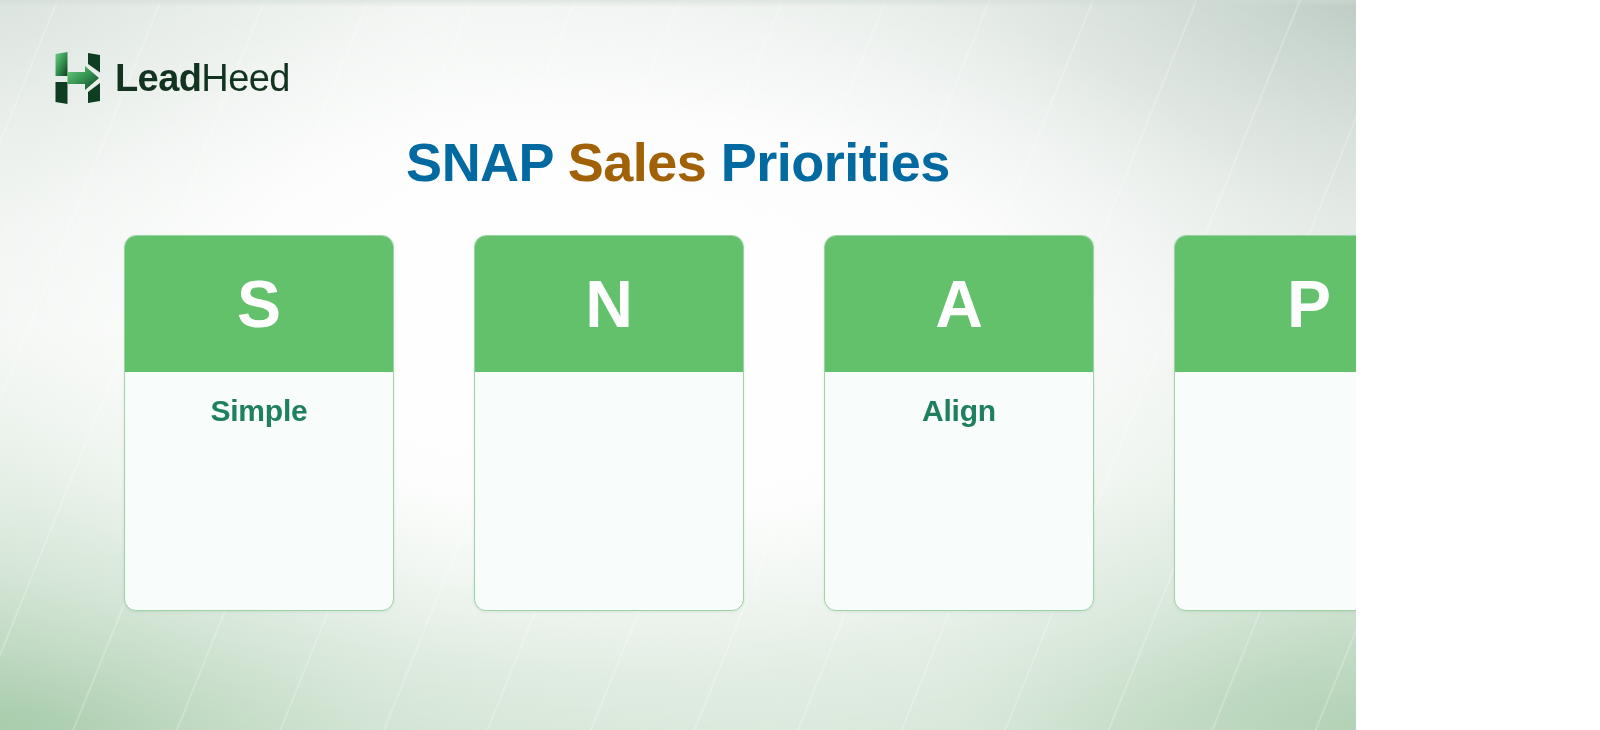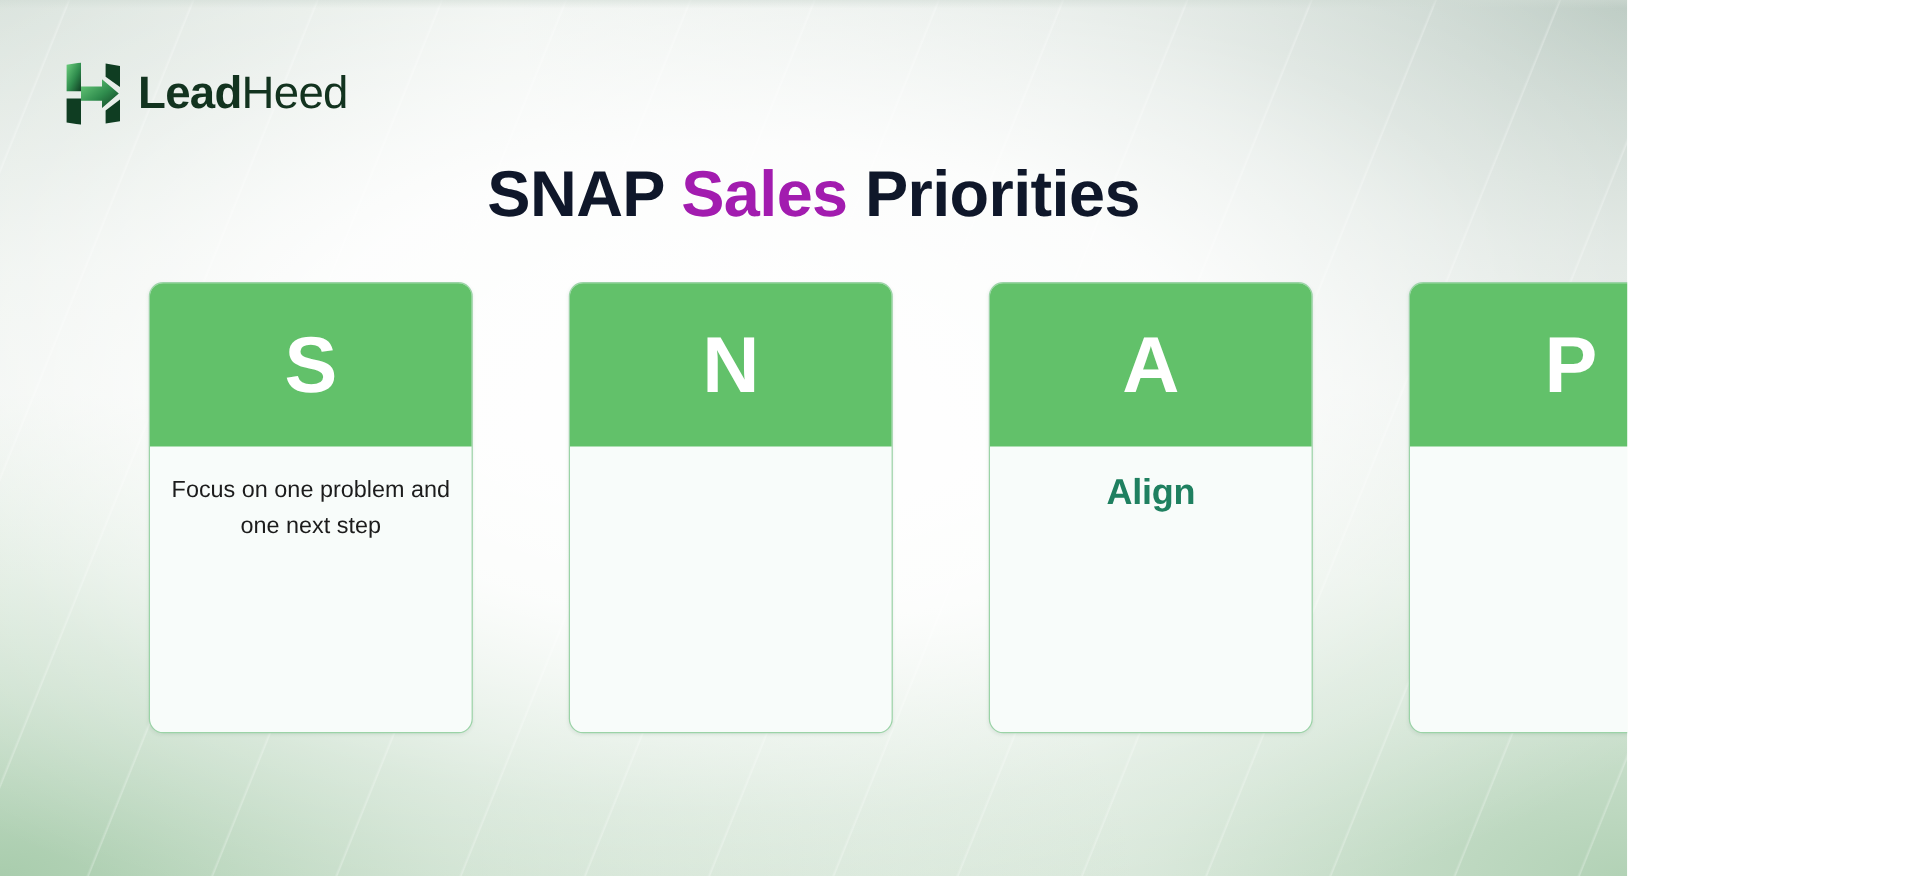--- a/index.html
+++ b/index.html
@@ -87,22 +87,22 @@
     left: 0;
     right: 0;
     top: 98px;
     text-align: center;
     font-size: 54px;
     font-weight: 700;
     letter-spacing: -0.5px;
     line-height: 1.05;
     white-space: nowrap;
   }
-  .hl-dark  { color: #0f172a; }
-  .hl-light { color: #a21caf; }
+  .hl-dark  { color: #0369a1; }
+  .hl-light { color: #a16207; }
 
   
   .cards {
     position: absolute;
     left: 124px;
     top: 235px;
     width: 1320px;
     height: 376px;
     display: flex;
     justify-content: space-between;
@@ -192,21 +192,21 @@
 
   <h1 class="headline">
     <span class="hl-dark">SNAP </span><span class="hl-light">Sales</span><span class="hl-dark"> Priorities</span>
   </h1>
 
   <div class="cards">
 
     <div class="card">
       <div class="card-head">S</div>
       <div class="card-body">
-        <p class="card-desc">Focus on one problem and one next step</p>
+        <div class="card-title">Simple</div>
       </div>
     </div>
 
     <div class="card">
       <div class="card-head">N</div>
       <div class="card-body">
       </div>
     </div>
 
     <div class="card">

